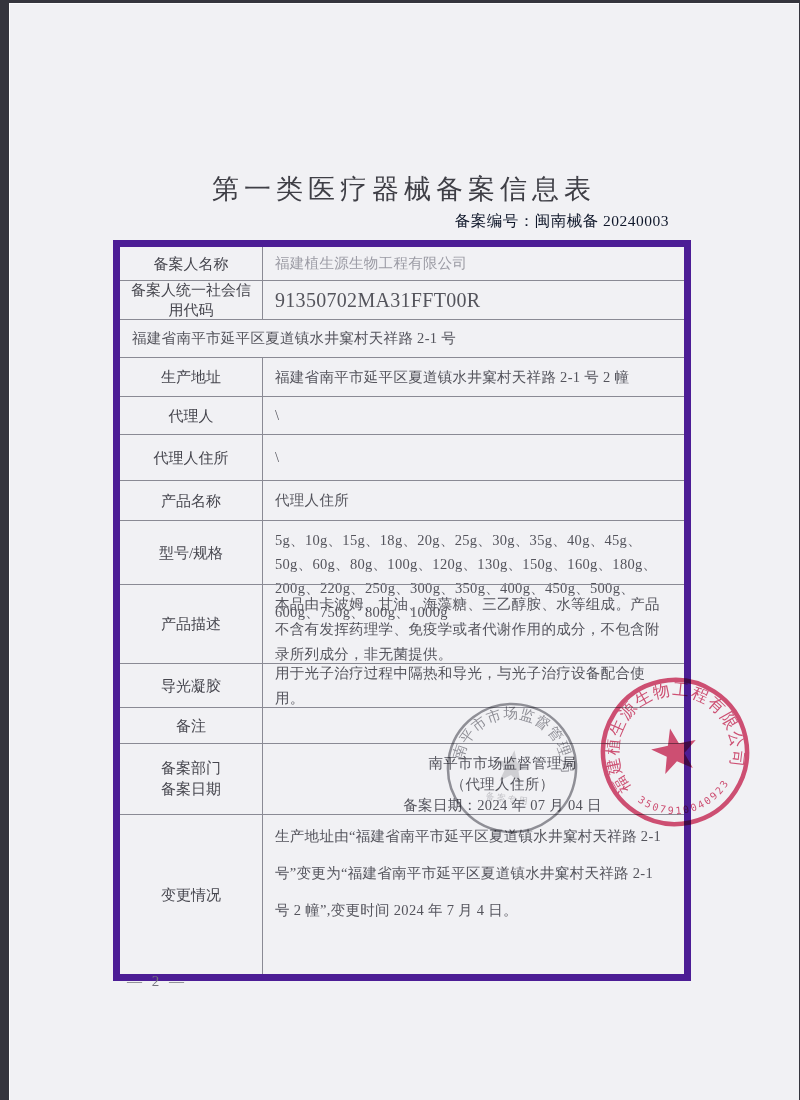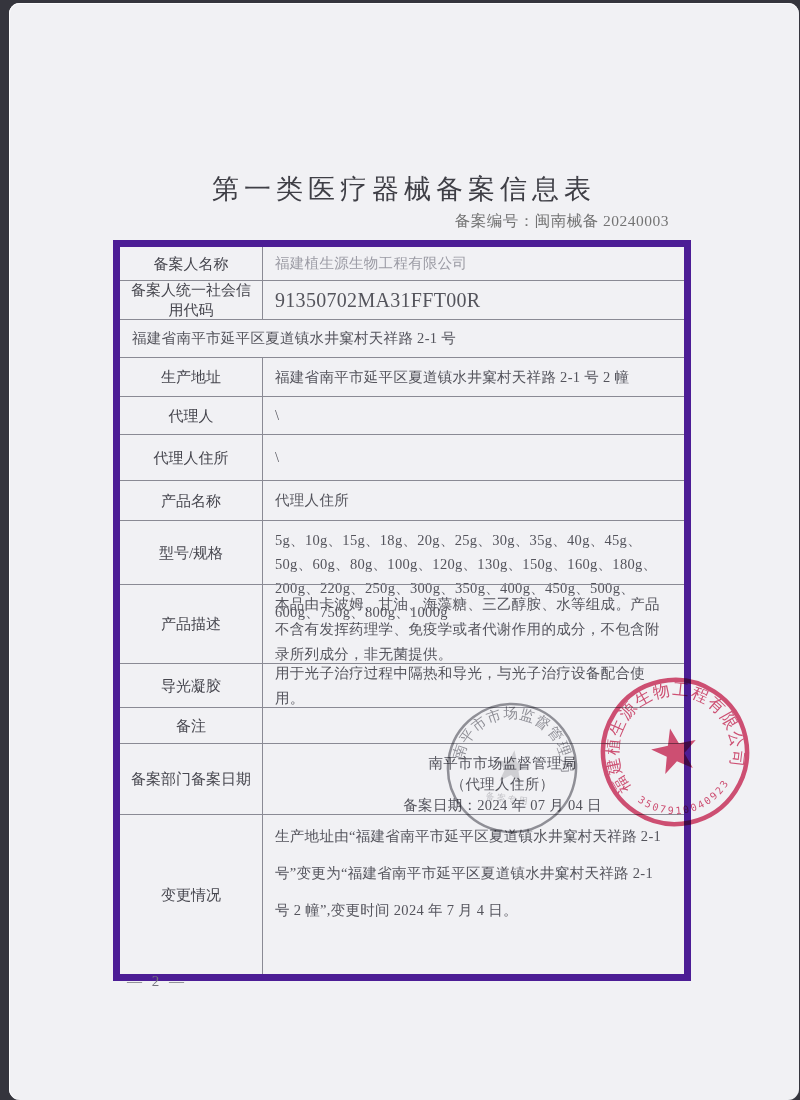--- a/index.html
+++ b/index.html
@@ -5,30 +5,29 @@
   html,body{margin:0;padding:0;}
   body{
     width:800px;height:1100px;position:relative;overflow:hidden;
     background:#35353d;
     font-family:"Liberation Serif","DejaVu Serif",serif;
   }
   .paper{
     position:absolute;left:9px;top:3px;right:1px;bottom:0;
     background:#f1f1f4;
     box-shadow:inset 0 1px 0 #fbfbfd, inset 1px 0 0 #fdfdfe;
-    border-radius:11px;
   }
   .doc-title{
     position:absolute;left:0;top:168px;width:100%;
     text-align:center;font-size:27px;letter-spacing:5px;
     color:#3f3f46;font-weight:400;margin:0;
   }
   .record-no{
     position:absolute;top:208px;left:430px;width:230px;
-    text-align:right;font-size:15.5px;color:#737373;letter-spacing:.5px;
+    text-align:right;font-size:15.5px;color:#0f172a;letter-spacing:.5px;
   }
   .form-table{
     position:absolute;left:104px;top:237px;width:564px;
     border:7px solid #4c1d95;background:transparent;
     display:flex;flex-direction:column;
   }
   .row{display:flex;border-top:1px solid #8a8a94;}
   .row:first-child{border-top:none;}
   .cell-label{
     width:143px;min-width:143px;border-right:1px solid #8a8a94;
@@ -46,21 +45,21 @@
   .faded{color:#9b9ba4;}
   .r1{height:33px}.r2{height:38px}.r3{height:37px}.r4{height:38px}
   .r5{height:37px}.r6{height:45px}.r7{height:39px}.r8{height:63px}
   .r9{height:78px}.r10{height:43px}.r11{height:35px}.r12{height:70px}
   .r13{height:159px}
   .dept-cell{
     flex-direction:column;align-items:center;justify-content:flex-start;
     padding-top:9px;line-height:21px;text-align:center;
   }
   .dept-cell span{display:block;padding-left:60px;}
-  .label-two-line{flex-direction:row;line-height:21px;}
+  .label-two-line{flex-direction:column;line-height:21px;}
   .page-no{
     position:absolute;left:118px;top:970px;font-size:15px;color:#73737c;
     letter-spacing:3px;
   }
   .seal{position:absolute;pointer-events:none;mix-blend-mode:multiply;}
   .seal-gray{left:442px;top:698px;opacity:.55;}
   .seal-red{left:590px;top:667px;opacity:.88;}
 </style>
 </head>
 <body>

